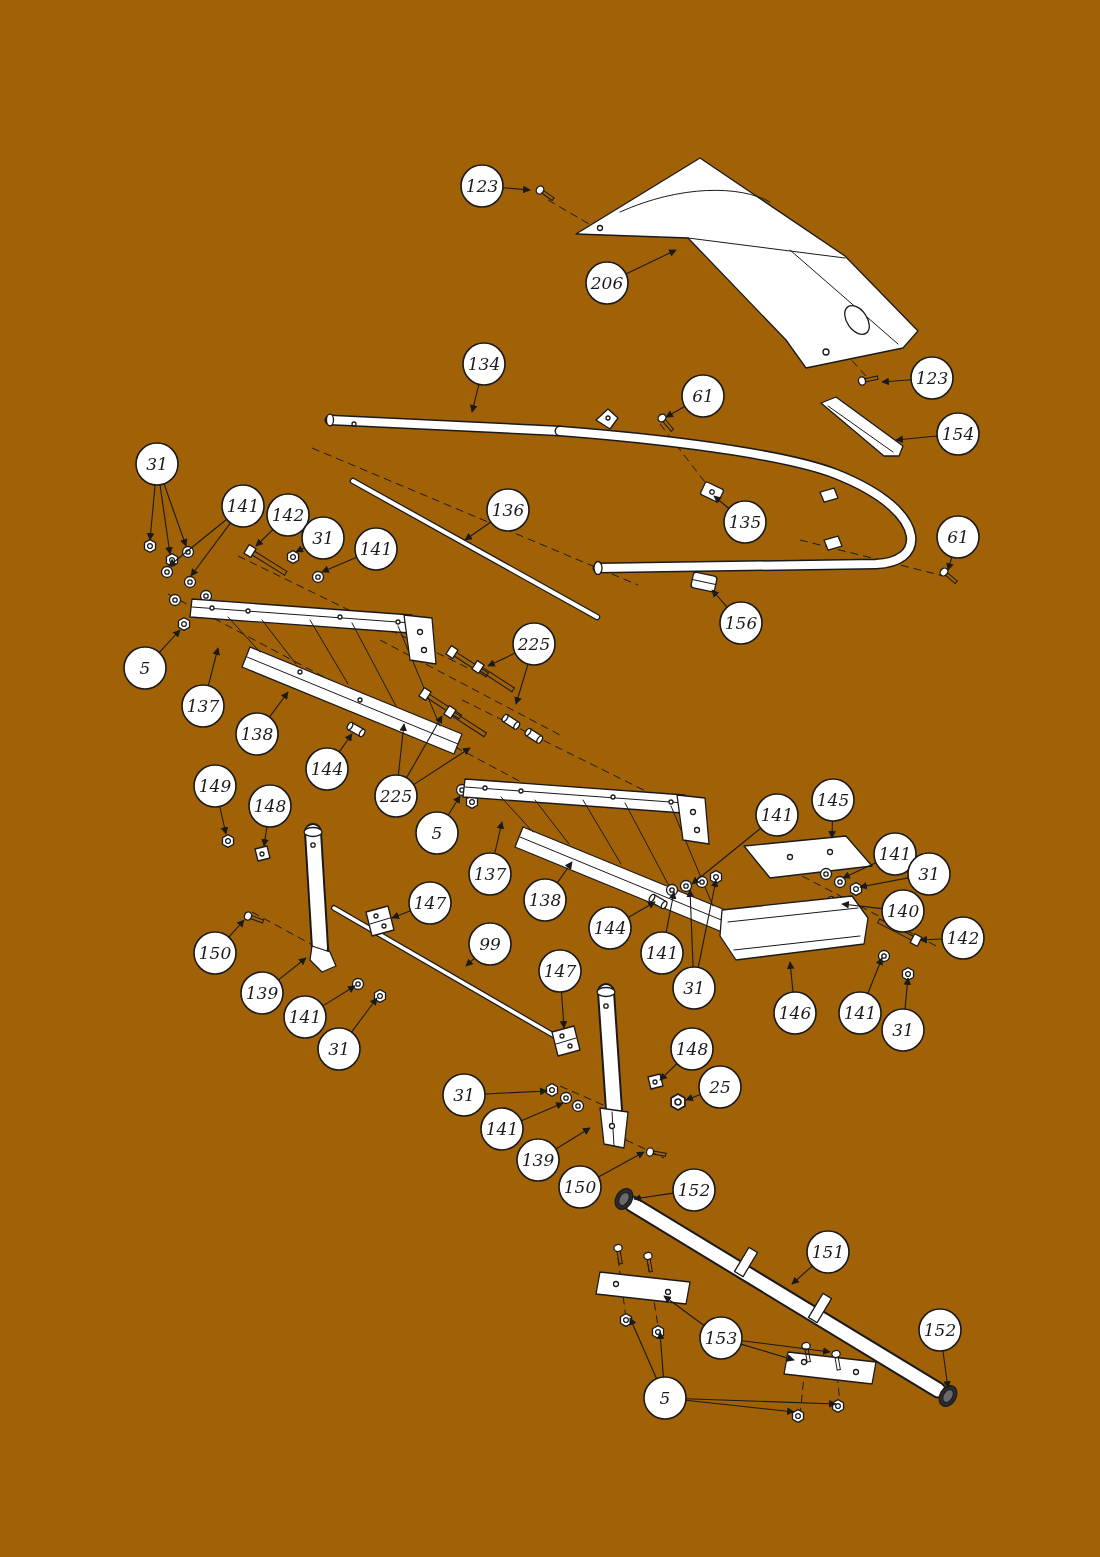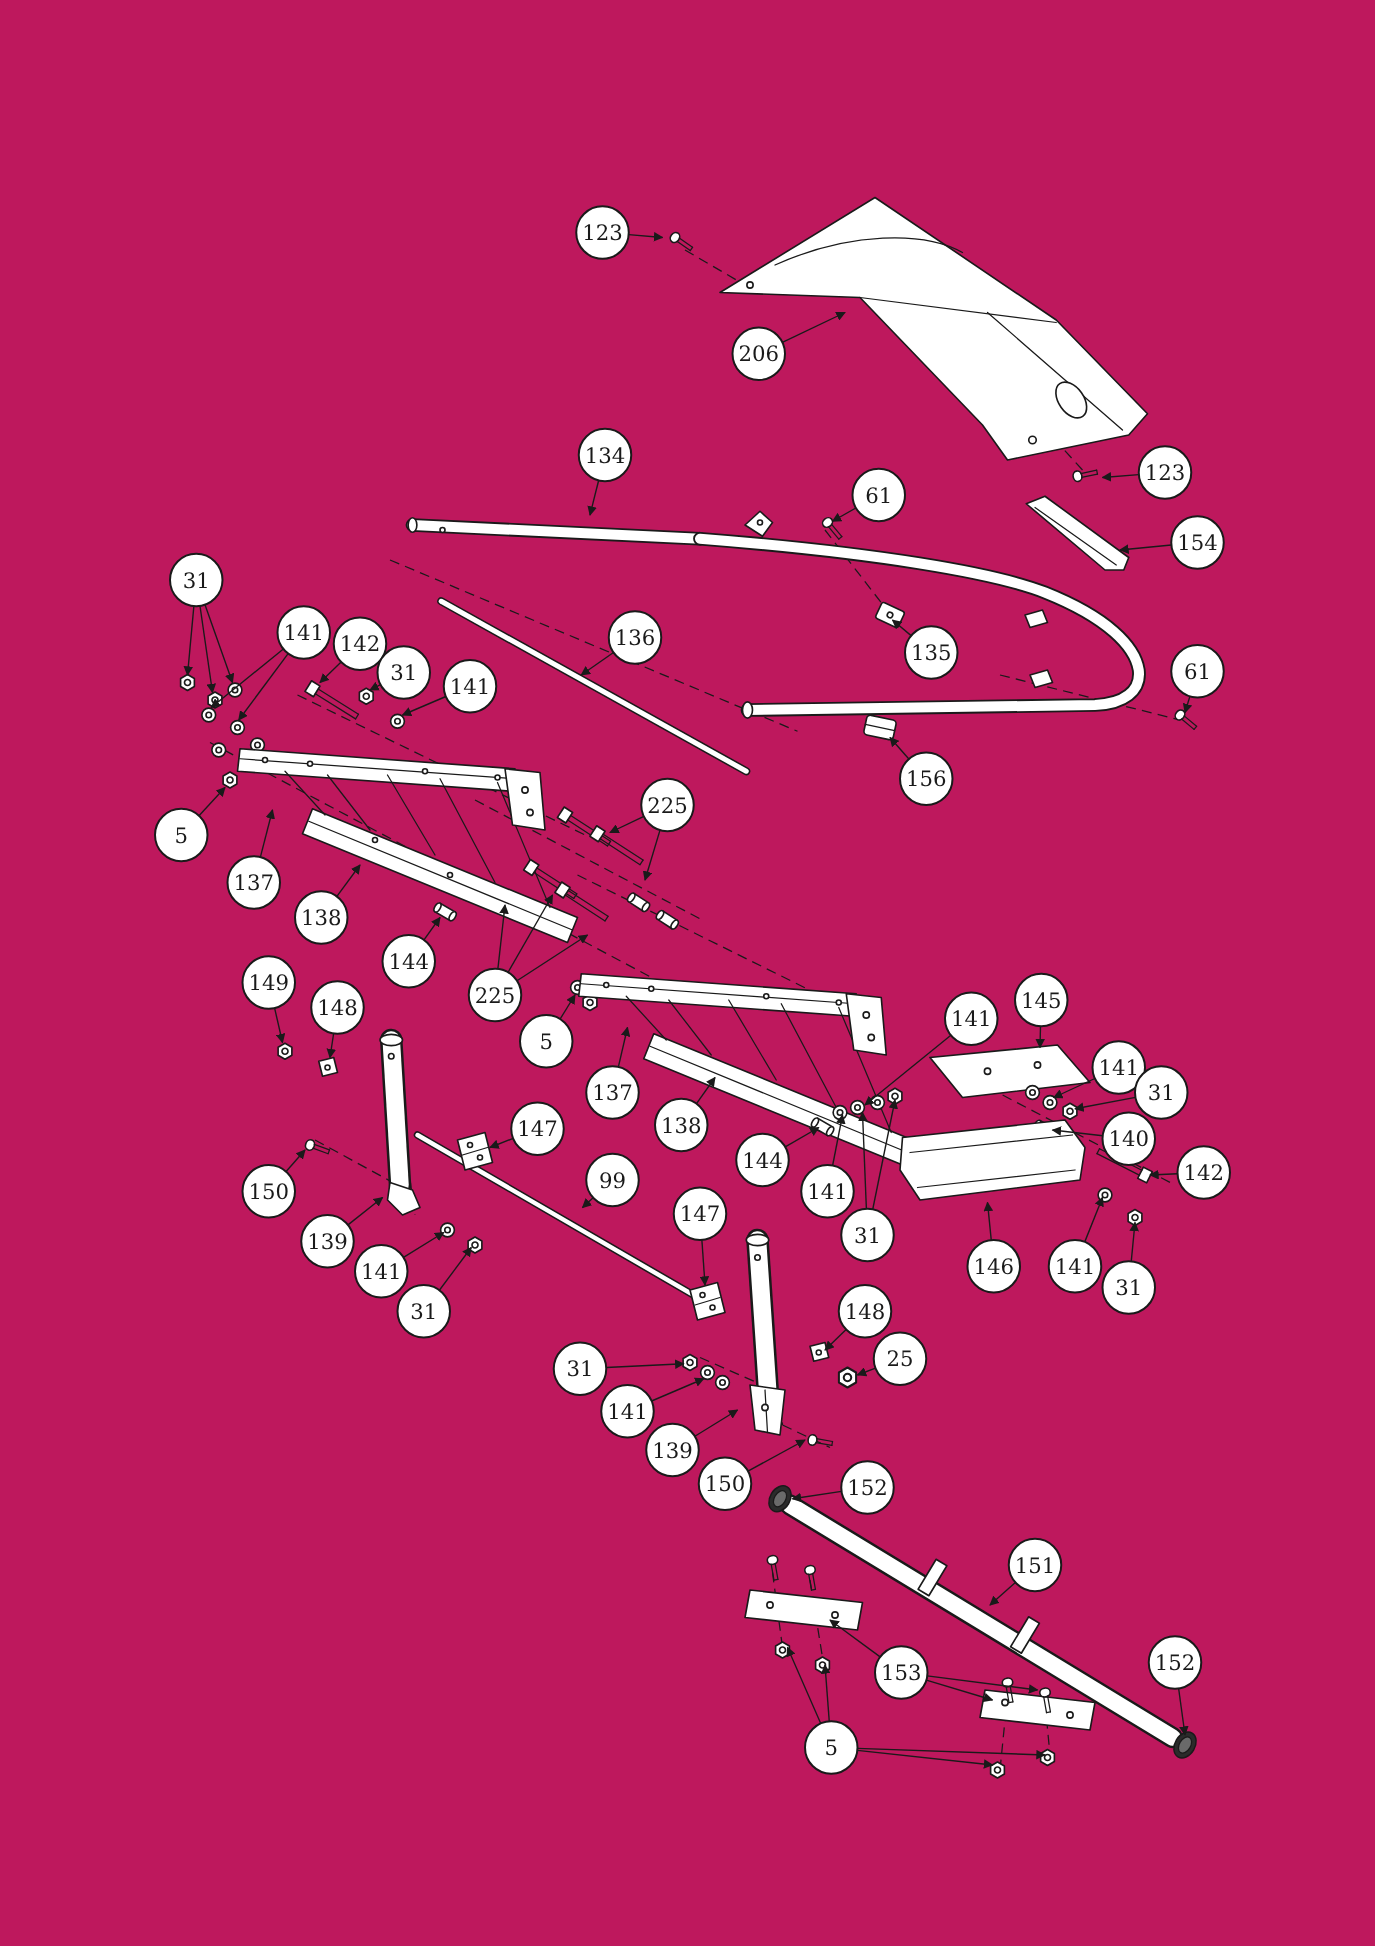--- a/index.html
+++ b/index.html
@@ -1,16 +1,16 @@
 <!DOCTYPE html>
 <html><head>
 <meta charset="utf-8">
 <style>
   html,body{margin:0;padding:0;background:#ffffff;}
-  .stage{position:relative;width:1100px;height:1557px;background:#be185d;overflow:hidden;}
+  .stage{position:relative;width:1100px;height:1557px;background:#a16207;overflow:hidden;font-style:italic;}
   svg{display:block;}
   .ln-thin{fill:none;stroke:#1a1a1a;stroke-width:1;stroke-linecap:round;stroke-linejoin:round;}
   .fill-w{fill:#ffffff;stroke:#1a1a1a;stroke-width:1.3;stroke-linejoin:round;}
   .dash{fill:none;stroke:#1a1a1a;stroke-width:1;stroke-dasharray:8 5;}
   .tube-o{fill:none;stroke:#1a1a1a;stroke-linecap:round;stroke-linejoin:round;}
   .tube-i{fill:none;stroke:#ffffff;stroke-linecap:round;stroke-linejoin:round;}
   .balloon{fill:#ffffff;stroke:#1a1a1a;stroke-width:1.6;}
   .balloon-label{font-family:"DejaVu Serif","Liberation Serif",serif;font-size:17px;fill:#1a1a1a;text-anchor:middle;}
   .leader{stroke:#1a1a1a;stroke-width:1.1;fill:none;}
 </style>

